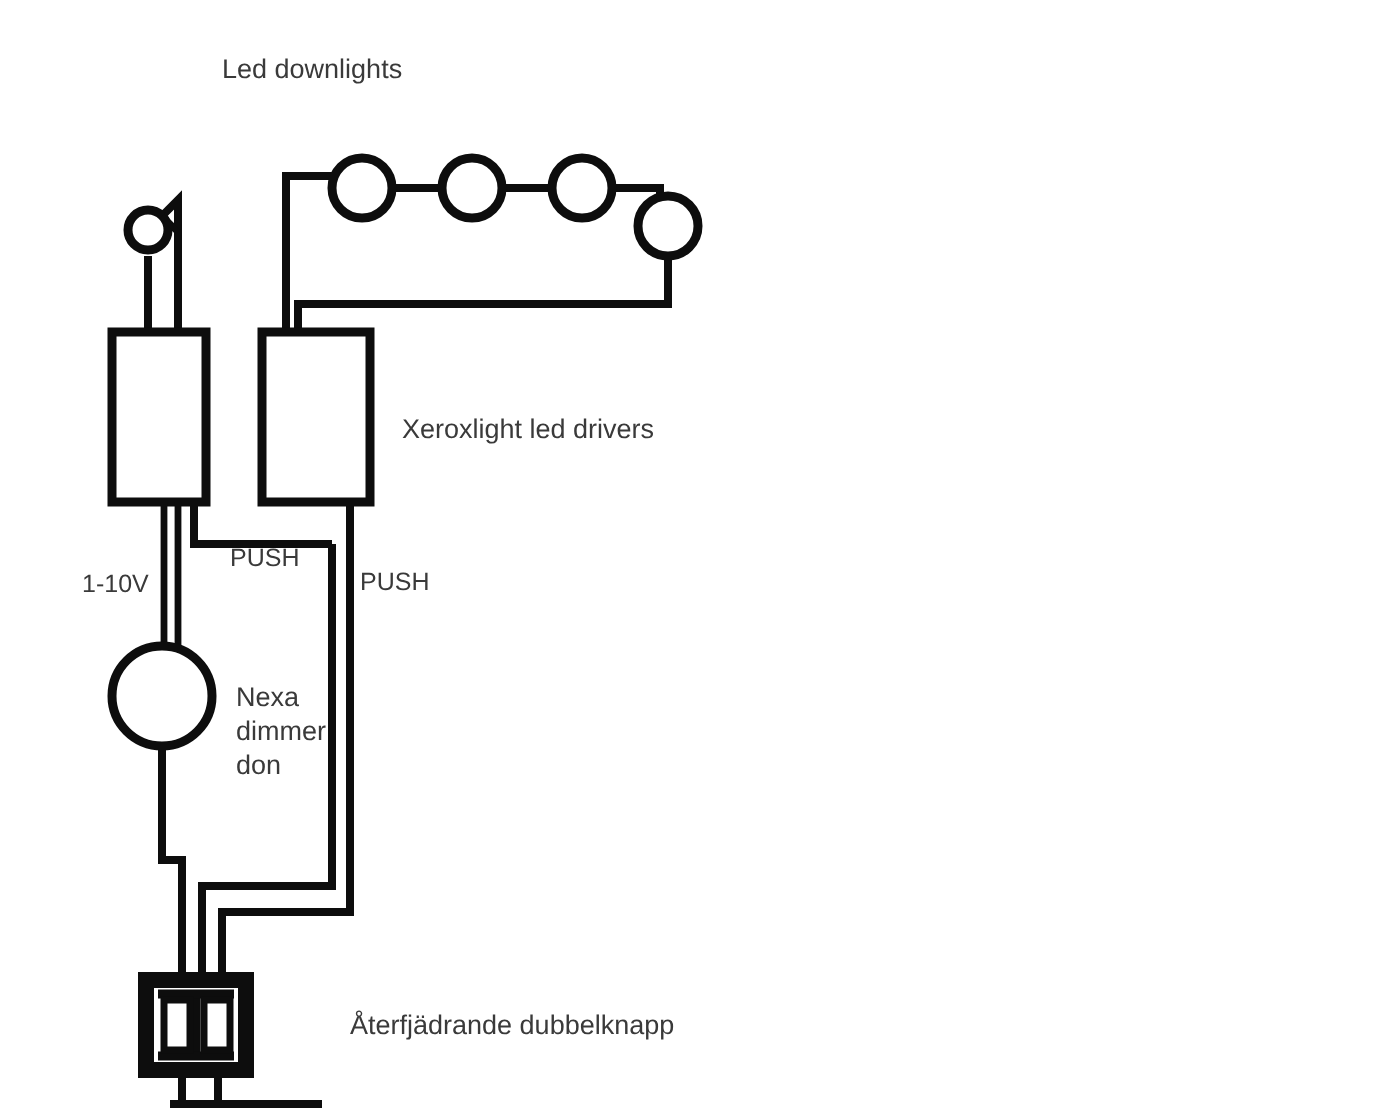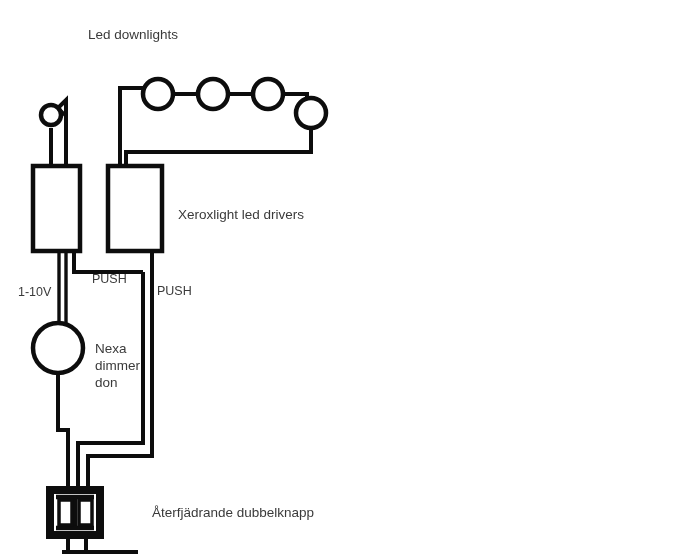--- a/index.html
+++ b/index.html
@@ -13,20 +13,21 @@
     font-family: "Liberation Sans", sans-serif;
     position: relative;
     overflow: hidden;
   }
   #diagram-root {
     position: absolute;
     left: 0;
     top: 0;
     width: 581px;
     height: 560px;
+    padding-left: 23px;
   }
   svg.diagram {
     display: block;
     width: 700px;
     height: 560px;
     background: #ffffff;
   }
   .wire {
     stroke: #0d0d0d;
     stroke-width: 4;

